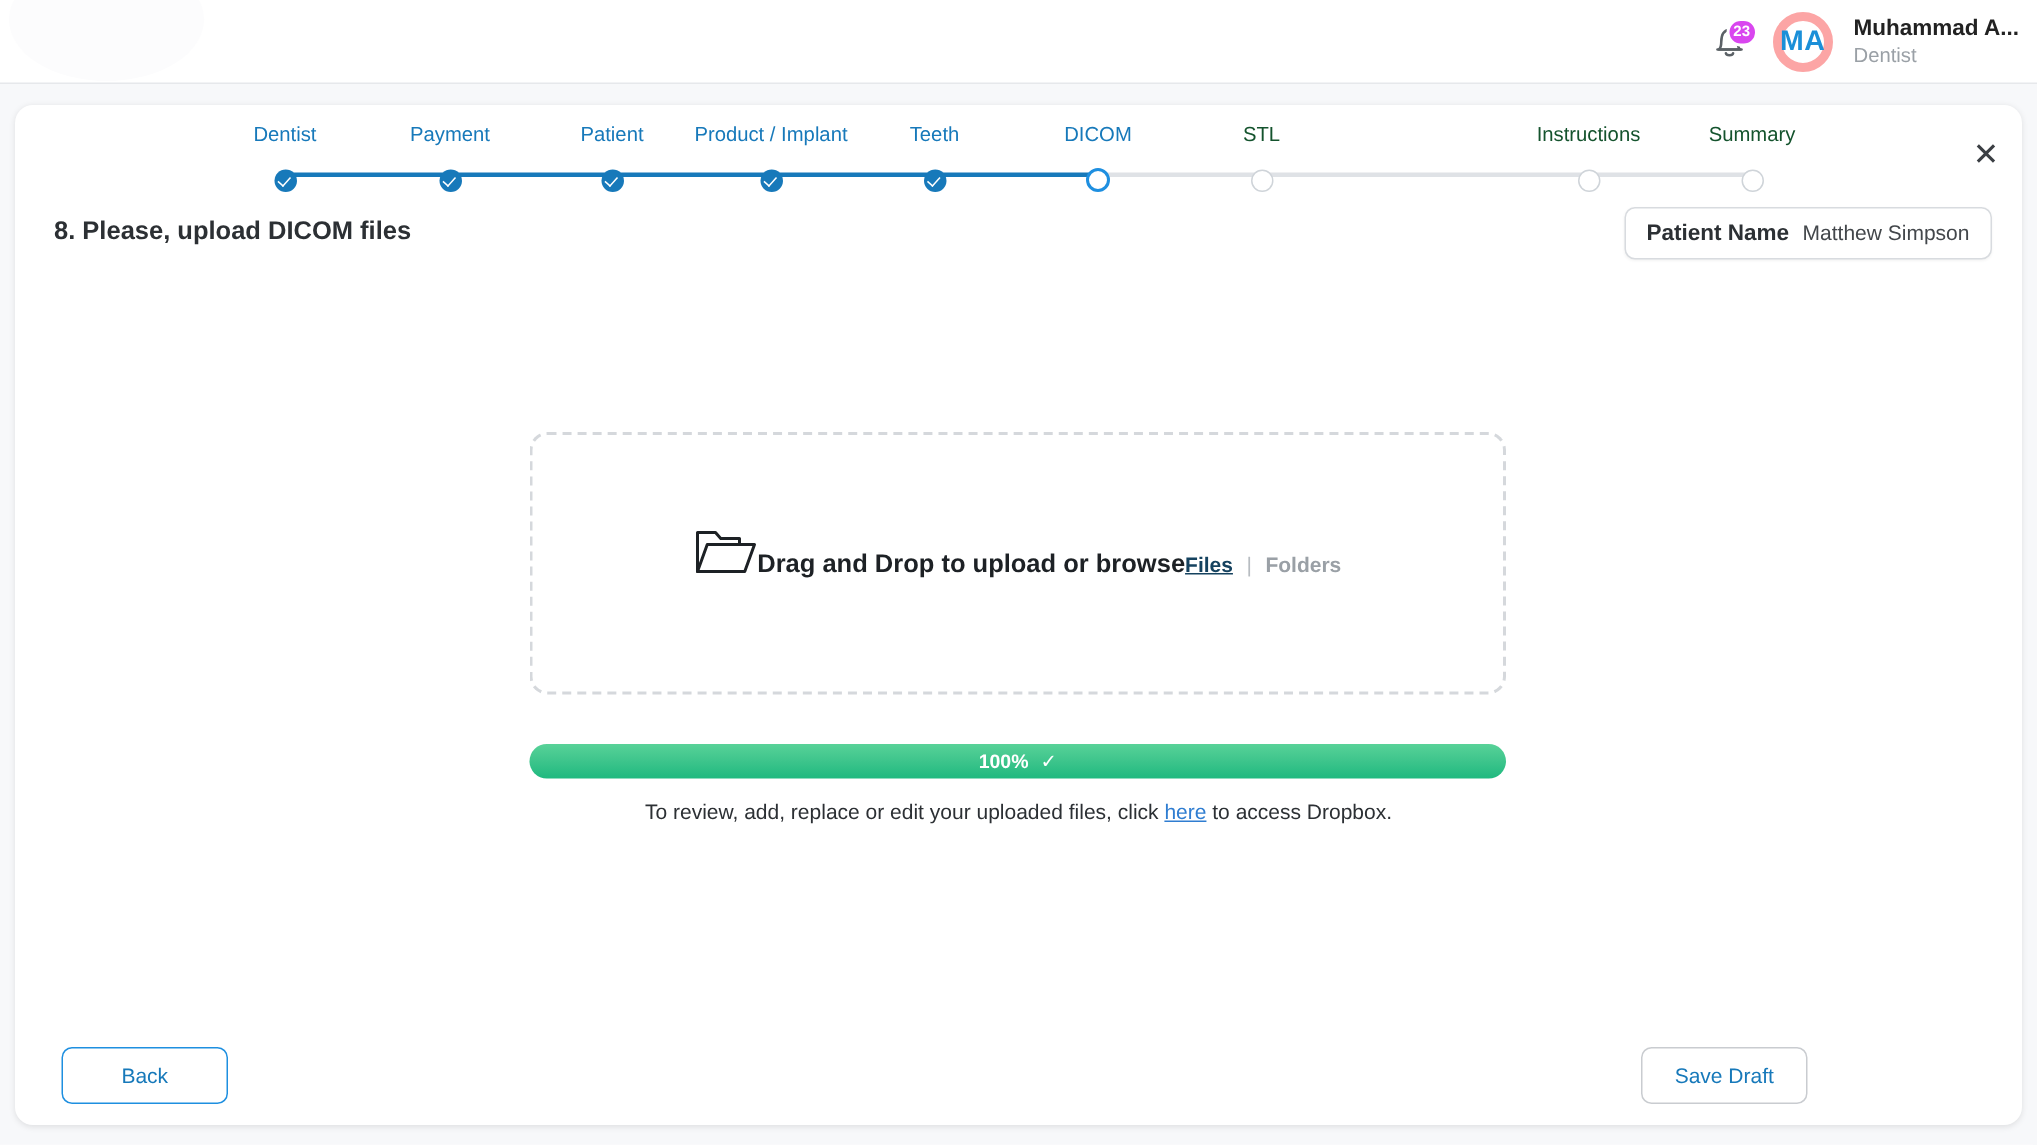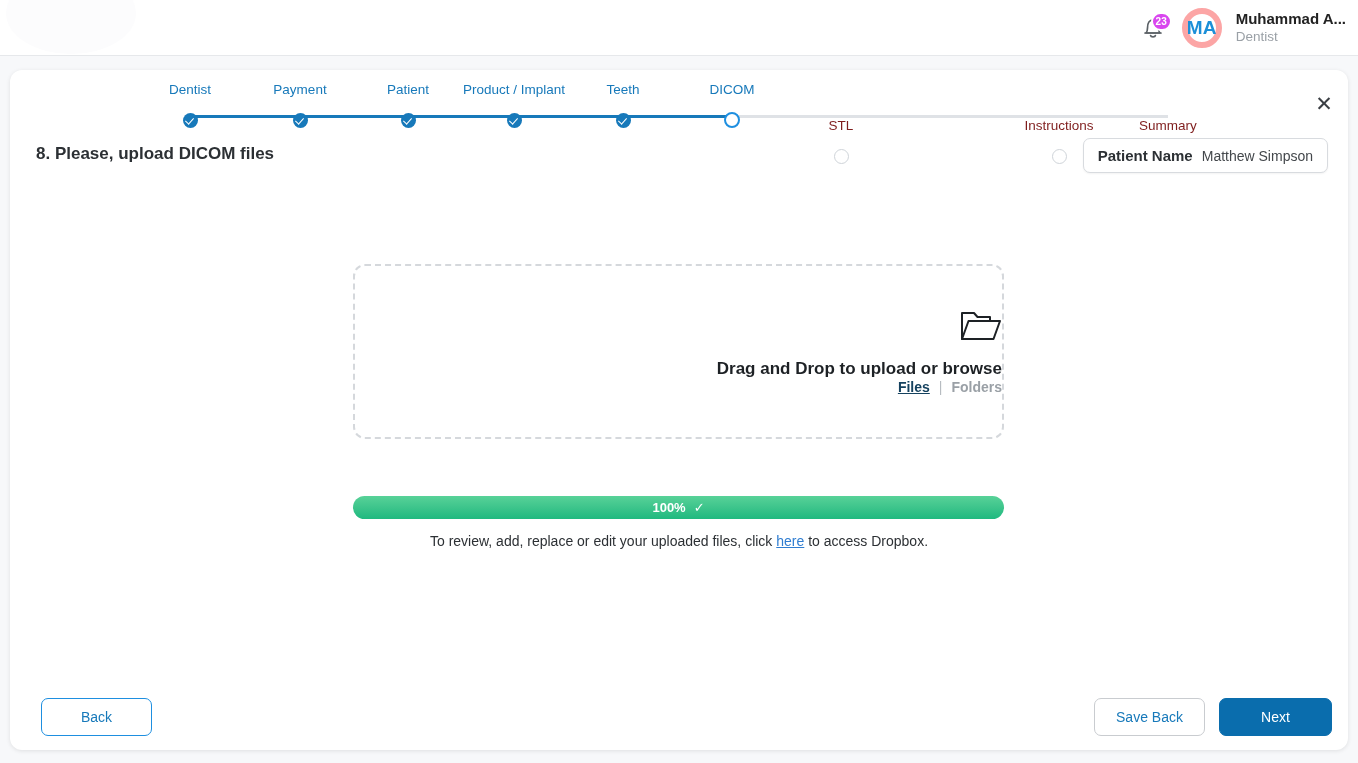--- a/index.html
+++ b/index.html
@@ -60,21 +60,21 @@
   
   .stepper { position: absolute; left: 0; top: 0; width: 1338px; height: 70px; }
   .step {
     position: absolute; top: 12px;
     transform: translateX(-50%);
     display: flex; flex-direction: column; align-items: center;
     width: 150px;
   }
   .step-label { font-size: 13.5px; white-space: nowrap; }
   .step.done .step-label, .step.current .step-label { color: #1779ba; }
-  .step.todo .step-label { color: #7f1d1d; margin-top: 36px; }
+  .step.todo .step-label { color: #14532d; }
   .step-dot-row { height: 22px; display: flex; align-items: center; margin-top: 12px; }
   .dot { width: 15px; height: 15px; border-radius: 50%; position: relative; }
   .dot.done { background: #1779ba; }
   .dot.done::after {
     content: ""; position: absolute; left: 4px; top: 3.2px;
     width: 4px; height: 7px; border: solid #fff;
     border-width: 0 1.8px 1.8px 0; transform: rotate(42deg);
   }
   .dot.current { background: #fff; border: 2px solid #1e8fe0; width: 16px; height: 16px; }
   .dot.todo { background: #fff; border: 1.6px solid #cfd4d9; width: 15px; height: 15px; }
@@ -92,24 +92,24 @@
     border: 1px solid #d8dbdf; border-radius: 7px;
     padding: 8px 14px; background: #fff;
     display: flex; align-items: baseline; gap: 9px;
     box-shadow: 0 1px 2px rgba(0,0,0,.05);
   }
   .patient-label { font-size: 15px; font-weight: bold; color: #2c3034; }
   .patient-value { font-size: 14px; color: #43474b; }
 
   
   .dropzone {
-    position: absolute; left: 343px; top: 194px;
+    position: absolute; left: 343px; top: 218px;
     width: 651px; height: 175px;
     border: 2px dashed #d5d8dc; border-radius: 12px;
-    display: flex; flex-direction: column; align-items: flex-end; justify-content: center;
+    display: flex; flex-direction: row; align-items: center; justify-content: center;
   }
   .folder-icon { margin-bottom: 16px; }
   .dz-title { font-size: 17px; font-weight: bold; color: #1d2125; }
   .dz-sub { font-size: 14px; display: flex; align-items: center; gap: 9px; }
   .dz-files { color: #15425f; font-weight: bold; text-decoration: underline; cursor: pointer; }
   .dz-sep { color: #b7bcc1; }
   .dz-folders { color: #9aa0a6; font-weight: bold; cursor: pointer; }
 
   
   .progress {
@@ -262,17 +262,16 @@
   <div class="progress">
     <span class="progress-text">100%</span>
     <span class="progress-check">✓</span>
   </div>
 
   <div class="hint">
     <span>To review, add, replace or edit your uploaded files, click </span><a href="#">here</a><span> to access Dropbox.</span>
   </div>
 
   <div class="btn btn-back">Back</div>
-  <div class="btn btn-save">Save Back</div>
-  <div class="btn btn-next">Next</div>
+  <div class="btn btn-save">Save Draft</div>
 </div>
 
 <div class="close-btn">✕</div>
 
 </body></html>

